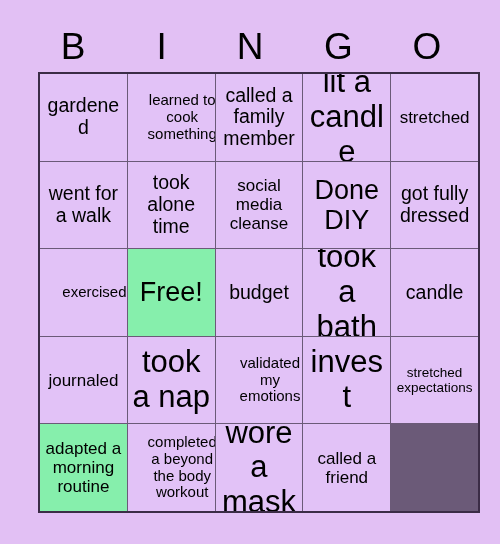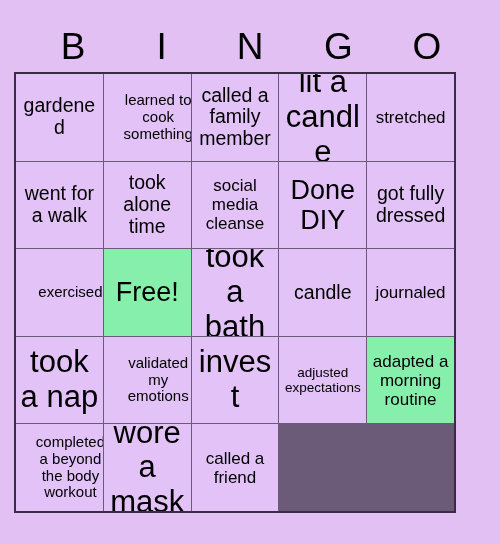--- a/index.html
+++ b/index.html
@@ -38,21 +38,21 @@
     font-size: 37px;
     line-height: 1;
     color: #000000;
     font-weight: normal;
     letter-spacing: 0px;
   }
 
   
   .grid {
     position: absolute;
-    left: 14px;
+    left: 38px;
     top: 72px;
     width: 442px;
     height: 441px;
     box-sizing: border-box;
     border: 2px solid #3b2c46;
     display: grid;
     grid-template-columns: repeat(5, 1fr);
     grid-template-rows: repeat(5, 1fr);
     background: #6b5a78;
     gap: 1px;
@@ -132,39 +132,42 @@
       <div class="cell">
         <span class="cell-text fs-l">got fully dressed</span>
       </div>
       <div class="cell">
         <span class="cell-text fs-s">exercised</span>
       </div>
       <div class="cell marked">
         <span class="cell-text fs-xxl">Free!</span>
       </div>
       <div class="cell">
+        <span class="cell-text fs-l">budget</span>
+      </div>
+      <div class="cell">
         <span class="cell-text fs-xl">took a bath</span>
       </div>
       <div class="cell">
         <span class="cell-text fs-l">candle</span>
       </div>
       <div class="cell">
         <span class="cell-text fs-m">journaled</span>
       </div>
       <div class="cell">
         <span class="cell-text fs-xl">took a nap</span>
       </div>
       <div class="cell">
         <span class="cell-text fs-s">validated my emotions</span>
       </div>
       <div class="cell">
         <span class="cell-text fs-xl">invest</span>
       </div>
       <div class="cell">
-        <span class="cell-text fs-xs">adjusted expectations</span>
+        <span class="cell-text fs-xs">stretched expectations</span>
       </div>
       <div class="cell marked">
         <span class="cell-text fs-m">adapted a morning routine</span>
       </div>
       <div class="cell">
         <span class="cell-text fs-s">completed a beyond the body workout</span>
       </div>
       <div class="cell">
         <span class="cell-text fs-xl">wore a mask</span>
       </div>

